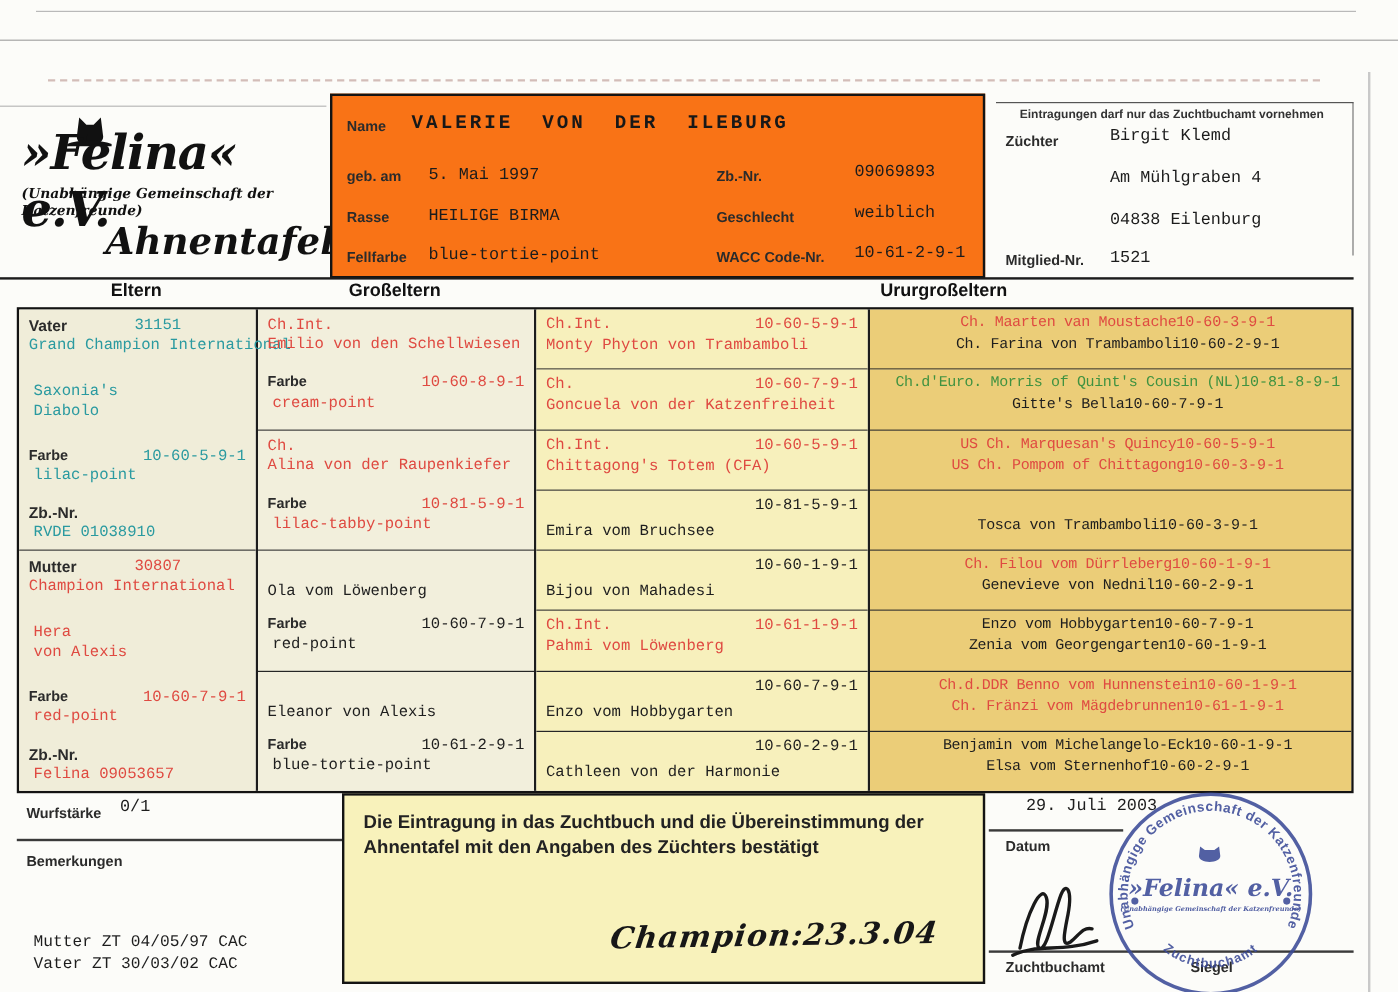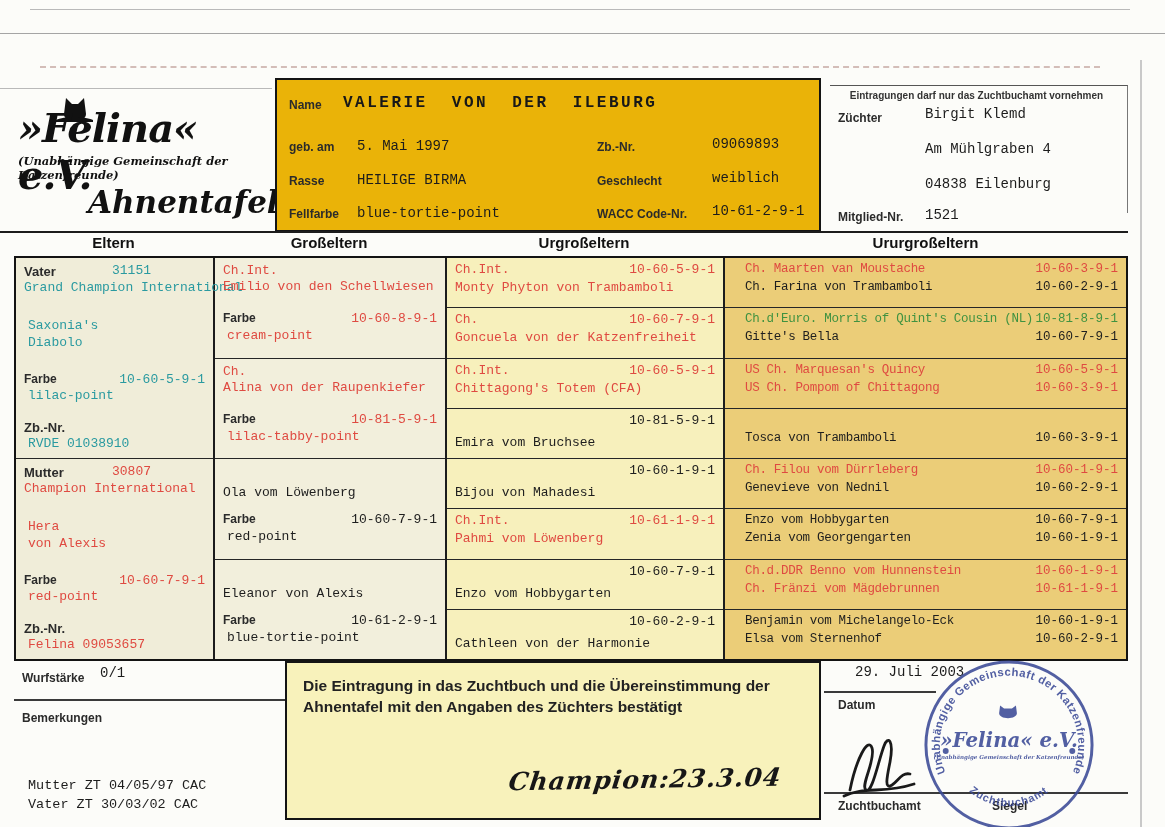--- a/index.html
+++ b/index.html
@@ -19,42 +19,42 @@
   .scanline { position:absolute; background:#b9b9b9; height:1px; }
   .scan-dash { position:absolute; border-top:2px dashed #b28a84; opacity:.55; }
   .scan-vert { position:absolute; background:#c9c9c9; width:2px; }
 
   
   .logo-name { font-family:"DejaVu Serif",serif; font-style:italic; font-weight:700; font-size:40px; color:#111; letter-spacing:-1px; }
   .logo-sub { font-family:"DejaVu Serif",serif; font-style:italic; font-weight:700; font-size:11.5px; color:#111; }
   .logo-doc { font-family:"DejaVu Serif",serif; font-style:italic; font-weight:700; font-size:31px; color:#111; }
 
   
-  .catbox { left:275px; top:78px; width:546px; height:154px; background:#eab308; border:2.5px solid #141414; }
+  .catbox { left:275px; top:78px; width:546px; height:154px; background:#f97316; border:2.5px solid #141414; }
   .cat-name-val { font-weight:700; font-size:16px; letter-spacing:2.5px; word-spacing:12px; color:#181818; }
   .cat-val { font-size:14px; color:#1c1c1c; }
 
   
   .breeder { left:830px; top:85px; width:298px; height:128px; border-top:1.5px solid #555; border-right:1.5px solid #777; background:transparent; }
 
   
   .head-band { left:14px; top:234px; width:1114px; height:22px; display:flex; }
   .head-band span { font-size:15px; font-weight:700; color:#111; text-align:center; }
 
   
   .pedigree { left:14px; top:256px; width:1114px; height:405px; border:2.5px solid #131313; display:flex; }
   .pcol { display:flex; flex-direction:column; }
   .pcol1 { width:199px; } .pcol2 { width:232px; } .pcol3 { width:278px; } .pcol4 { flex:1; }
   .pcol1,.pcol2,.pcol3 { border-right:2px solid #1c1c1c; }
   .pcell { flex:1; border-bottom:1.5px solid #262626; position:relative; padding:0 8px; overflow:visible; }
   .pcol .pcell:last-child { border-bottom:none; }
   .c1 { background:#f0edd9; } .c2 { background:#f2efdc; } .c3 { background:#f7f0bc; } .c4 { background:#ebcd78; }
   .pcell .t { position:absolute; white-space:nowrap; font-size:13px; z-index:3; }
   .frow { position:absolute; left:8px; right:8px; display:flex; justify-content:space-between; z-index:3; }
-  .ggrow { position:absolute; left:20px; right:8px; display:flex; justify-content:space-between; z-index:3; white-space:nowrap; }
+  .ggrow { position:absolute; left:20px; right:8px; display:flex; justify-content:center; z-index:3; white-space:nowrap; }
   .ggrow .nm { font-size:12.5px; letter-spacing:-0.3px; }
   .ggrow .cd { font-size:12.5px; }
 
   
   .certbox { left:285px; top:661px; width:536px; height:159px; background:#f8f2bb; border:2.5px solid #141414; }
   .cert-text { position:absolute; left:16px; top:13px; width:505px; font-size:15.5px; font-weight:700; color:#222; line-height:1.35; }
   .handwrite { position:absolute; left:222px; top:102px; font-family:"DejaVu Serif",serif; font-style:italic; font-weight:700; font-size:25px; color:#171717; transform:skewX(-8deg) rotate(-1deg); letter-spacing:1px; }
   .fline { position:absolute; background:#3a3a3a; height:1.5px; }
   .stamp { color:#3b4a97; }
 </style>
@@ -105,21 +105,20 @@
   <span class="abs mono cat-val" style="left:95px;top:90px;">04838 Eilenburg</span>
   <span class="abs lbl" style="left:8px;top:124px;">Mitglied-Nr.</span>
   <span class="abs mono cat-val" style="left:95px;top:121px;">1521</span>
 </div>
 
 <div class="abs" style="left:0;top:231px;width:1128px;height:2px;background:#1c1c1c;"></div>
 
 <div class="abs head-band">
   <span style="width:199px;">Eltern</span>
   <span style="width:232px;">Großeltern</span>
-  <span style="width:278px;">Urgroßeltern</span>
   <span style="flex:1;">Ururgroßeltern</span>
 </div>
 
 <div class="abs pedigree">
 
   <div class="pcol pcol1">
     <div class="pcell c1">
       <span class="t lbl" style="left:8px;top:6px;">Vater</span>
       <span class="t mono" style="left: 96px; top: 5px; color: rgb(42, 154, 160);">31151</span>
       <span class="t mono" style="left: 8px; top: 22px; color: rgb(42, 154, 160);">Grand Champion International</span>

